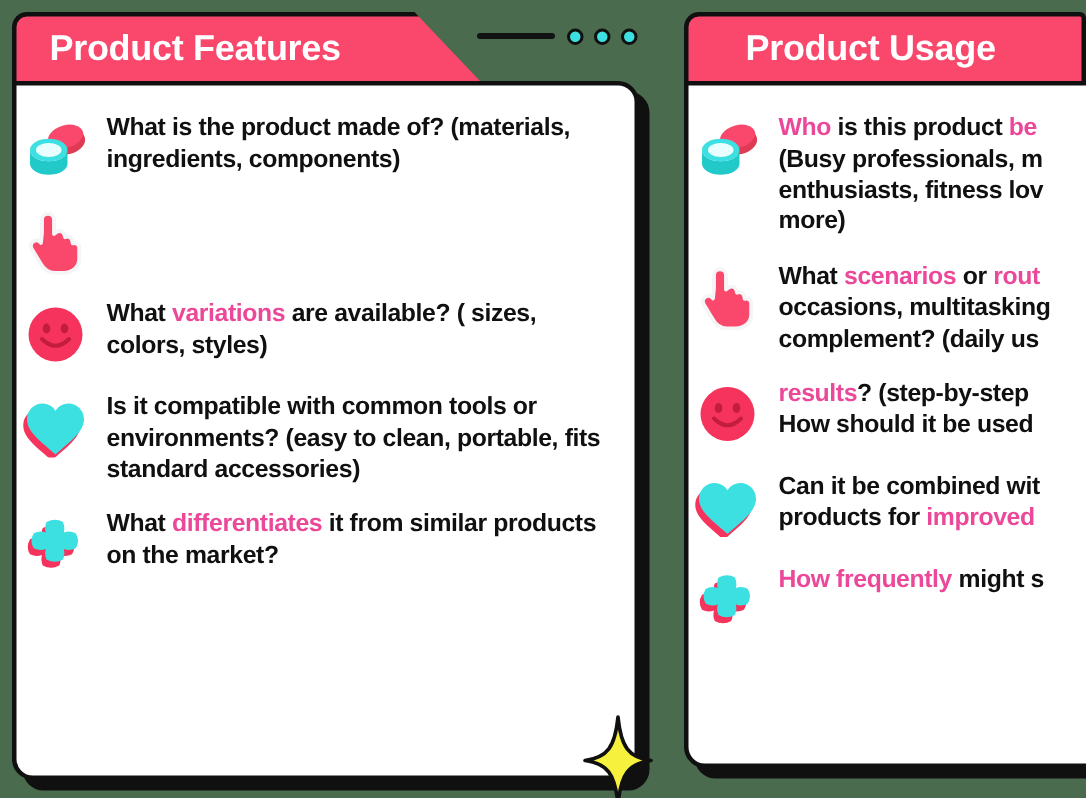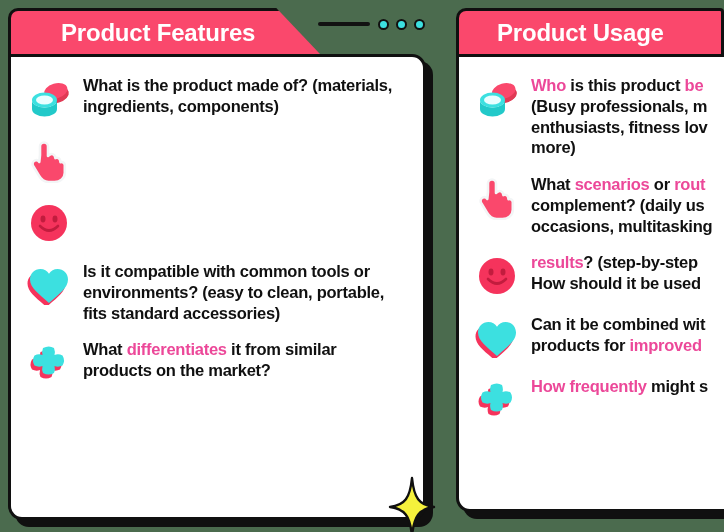--- a/index.html
+++ b/index.html
@@ -74,21 +74,20 @@
     display: flex;
     align-items: center;
     border-bottom: none;
   }
   .card-left .card-header {
     width: 312px;
     border-top-left-radius: 10px;
     
     clip-path: polygon(0 0, 86% 0, 100% 100%, 0 100%);
     border-right: none;
-    padding-left: 28px;
   }
   .card-right .card-header {
     width: 268px;
     border-top-left-radius: 10px;
     border-top-right-radius: 4px;
     padding-left: 16px;
   }
   .card-header-title {
     color: #ffffff;
     font-size: 24px;
@@ -99,21 +98,21 @@
   }
 
   
   .card-body {
     position: relative;
     background: #ffffff;
     border: 3px solid #101010;
     box-sizing: border-box;
     border-radius: 0 14px 14px 14px;
     box-shadow: 7px 7px 0 #101010;
-    padding: 16px 14px 14px 14px;
+    padding: 16px 14px 14px 2px;
   }
   .card-left .card-body {
     height: 466px;
     border-top-left-radius: 0;
   }
   .card-right .card-body {
     height: 458px;
     border-top-left-radius: 0;
     border-top-right-radius: 14px;
   }
@@ -212,20 +211,21 @@
         </div>
         <div class="item-row">
           <div class="item-icon">
             <svg width="40" height="40" viewBox="0 0 40 40">
       <circle cx="20" cy="20" r="18" fill="#f5335c"></circle>
       <ellipse cx="14" cy="16" rx="2.5" ry="3.4" fill="#c21c3e"></ellipse>
       <ellipse cx="26" cy="16" rx="2.5" ry="3.4" fill="#c21c3e"></ellipse>
       <path d="M11 23 q9 9 18 0" fill="none" stroke="#c21c3e" stroke-width="2.6" stroke-linecap="round"></path>
     </svg>
           </div>
+          <div class="item-text"><span>What </span><span class="hl">variations</span><span> are available? ( sizes, colors, styles)</span></div>
         </div>
         <div class="item-row">
           <div class="item-icon">
             <svg width="44" height="40" viewBox="0 0 44 40">
       <path d="M22 38 C12 29 3 23 3 14.5 C3 8.6 7.6 4 13.4 4 C17 4 20.2 5.9 22 8.8
                C23.8 5.9 27 4 30.6 4 C36.4 4 41 8.6 41 14.5 C41 23 32 29 22 38 Z" transform="translate(-2.5,4)" fill="#f5335c"></path>
       <path d="M22 38 C12 29 3 23 3 14.5 C3 8.6 7.6 4 13.4 4 C17 4 20.2 5.9 22 8.8
                C23.8 5.9 27 4 30.6 4 C36.4 4 41 8.6 41 14.5 C41 23 32 29 22 38 Z" fill="#3ce0e0"></path>
     </svg>
           </div>
@@ -287,22 +287,22 @@
           <div class="item-icon">
             <svg width="42" height="44" viewBox="0 0 42 44">
       <path d="M12 16 V7.5 a4 4 0 0 1 8 0 V17 l2-1.5 a3.4 3.4 0 0 1 5 2.2 l0.4 1.4
                a3.3 3.3 0 0 1 4.8 2.6 l0.3 1.5 a3.2 3.2 0 0 1 4.3 3 v7.5
                c0 5.4-4.6 9.3-10.4 9.3 h-5.8 c-4.6 0-7.4-2.4-9.6-6.3 L5 26.6
                a3.6 3.6 0 0 1 1.6-4.9 c1.8-0.9 3.6-0.3 4.7 1.2 z" fill="#fa486c" stroke="#f3f5f6" stroke-width="2.6" stroke-linejoin="round"></path>
     </svg>
           </div>
           <div class="item-text">
             <div><span>What </span><span class="hl">scenarios</span><span> or </span><span class="hl">rout</span></div>
+            <div><span>occasions, multitasking</span></div>
             <div><span>complement? (daily us</span></div>
-            <div><span>occasions, multitasking</span></div>
           </div>
         </div>
         <div class="item-row">
           <div class="item-icon">
             <svg width="40" height="40" viewBox="0 0 40 40">
       <circle cx="20" cy="20" r="18" fill="#f5335c"></circle>
       <ellipse cx="14" cy="16" rx="2.5" ry="3.4" fill="#c21c3e"></ellipse>
       <ellipse cx="26" cy="16" rx="2.5" ry="3.4" fill="#c21c3e"></ellipse>
       <path d="M11 23 q9 9 18 0" fill="none" stroke="#c21c3e" stroke-width="2.6" stroke-linecap="round"></path>
     </svg>

